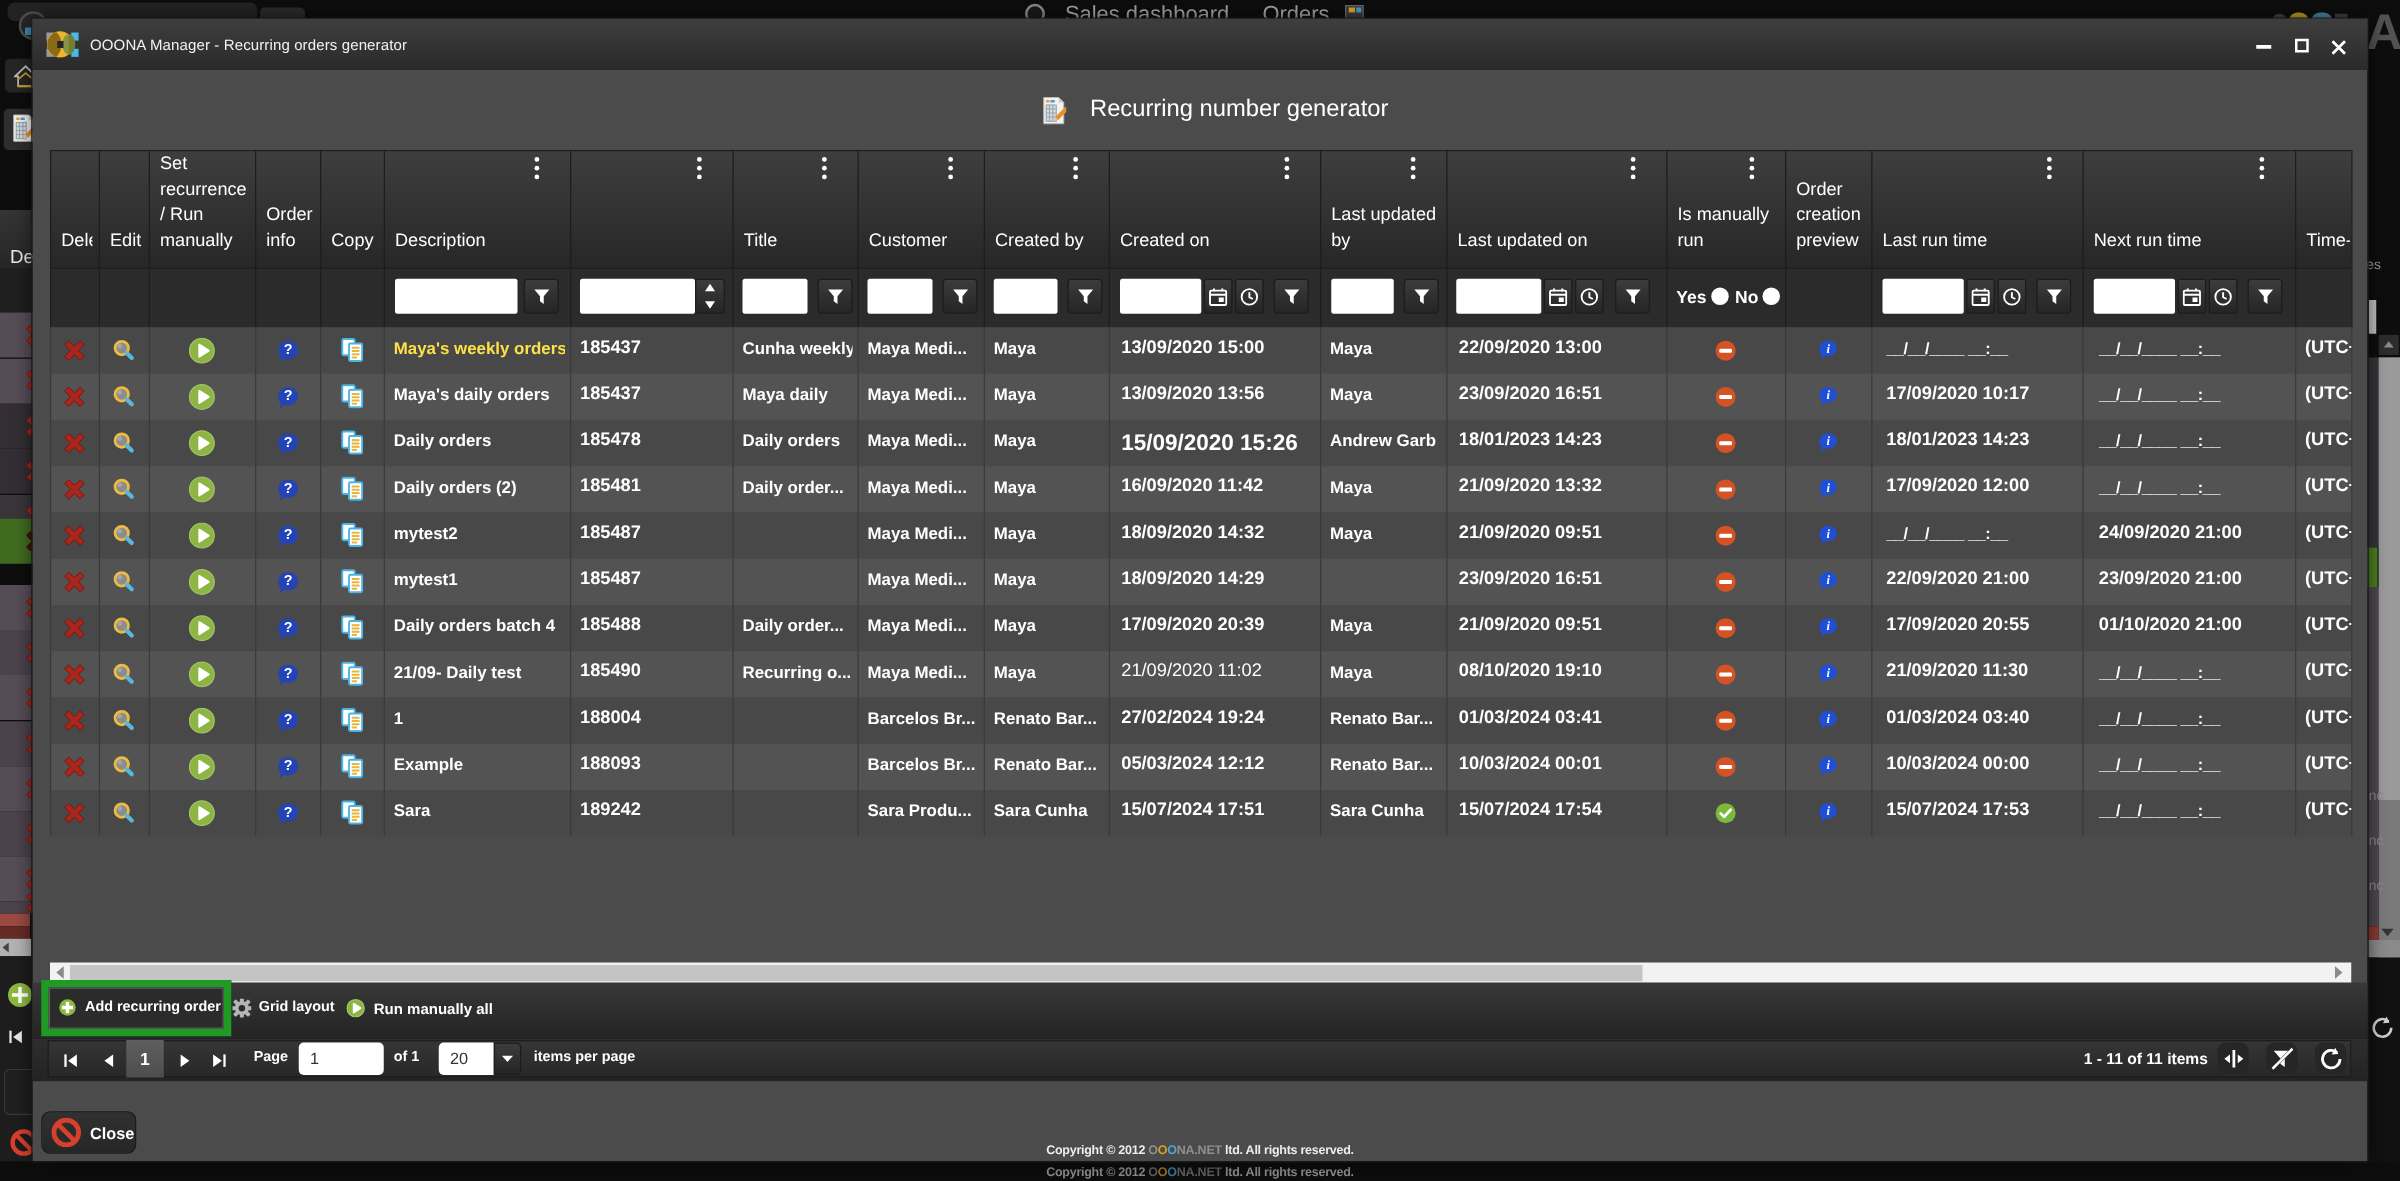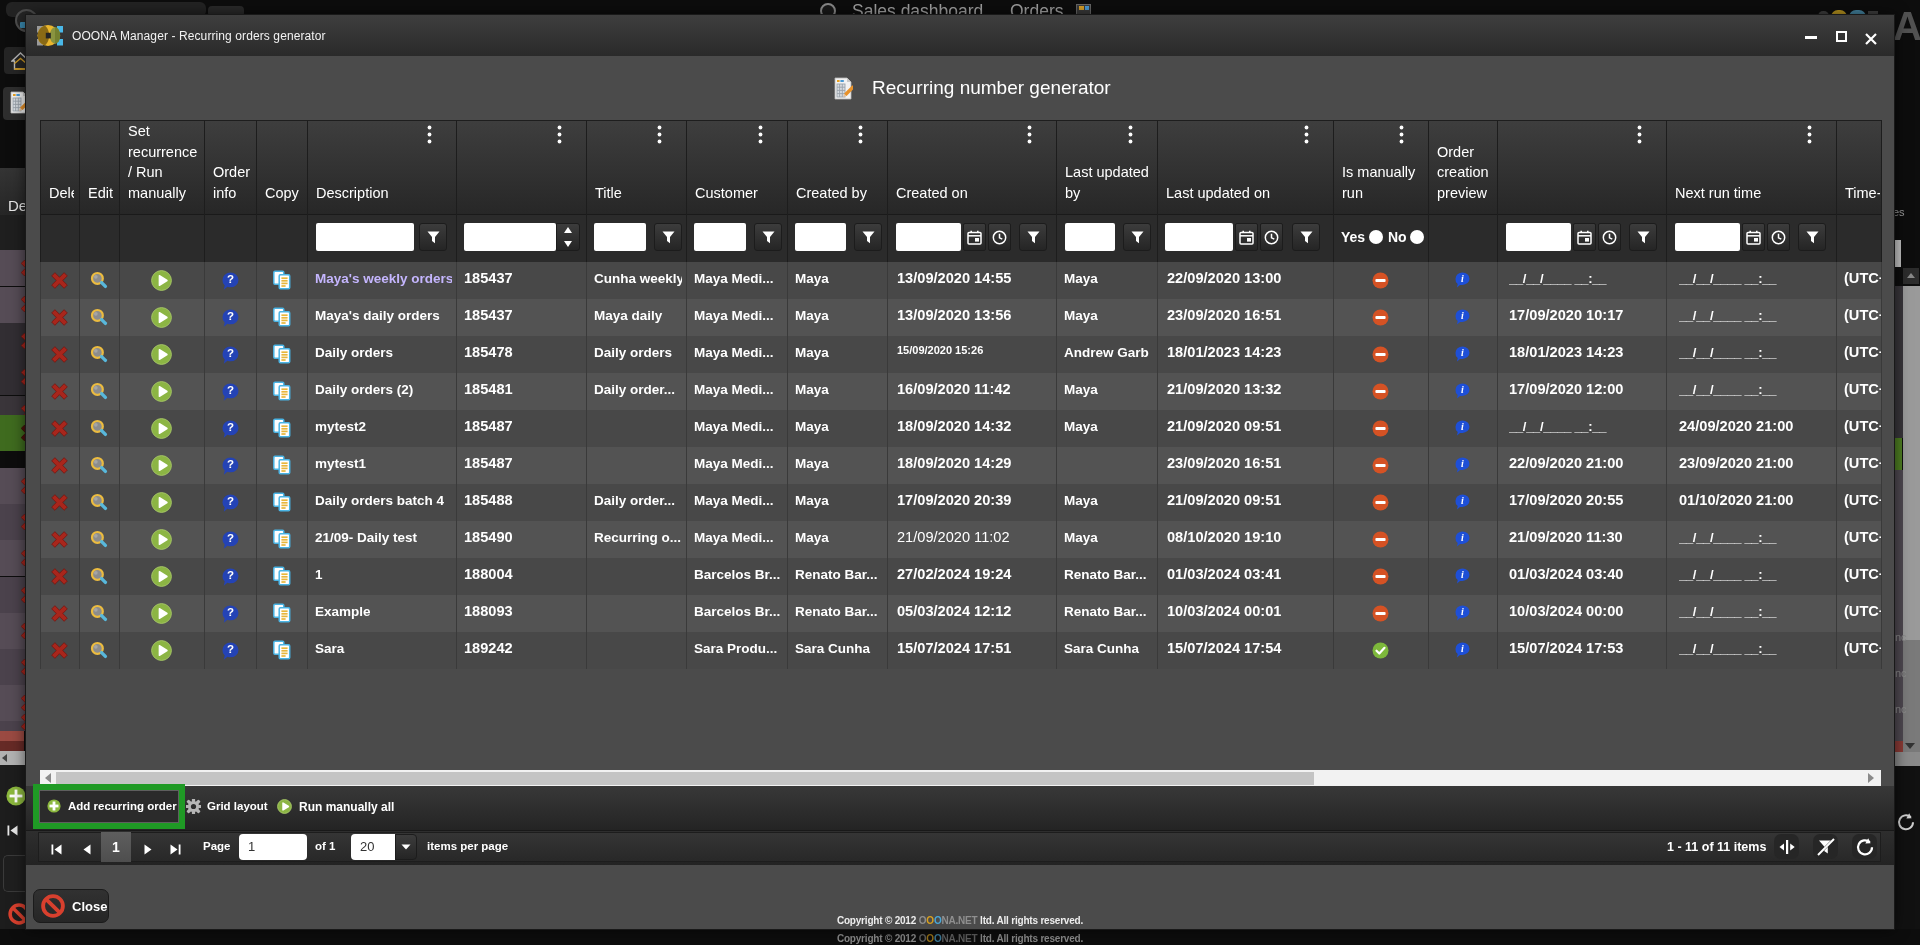--- a/index.html
+++ b/index.html
@@ -261,20 +261,23 @@
         <div style="">Last updated by</div>
       </div>
       <div class="a" style="left:1140px;top:105px;width:162px;height:83px;display:flex;align-items:flex-end;font-size:14.5px;color:#fff;line-height:20.5px;overflow:hidden;">
         <div style="">Last updated on</div>
       </div>
       <div class="a" style="left:1316px;top:105px;width:81px;height:83px;display:flex;align-items:flex-end;font-size:14.5px;color:#fff;line-height:20.5px;overflow:hidden;">
         <div style="">Is manually run</div>
       </div>
       <div class="a" style="left:1411px;top:105px;width:55px;height:83px;display:flex;align-items:flex-end;font-size:14.5px;color:#fff;line-height:20.5px;overflow:hidden;">
         <div style="">Order creation preview</div>
+      </div>
+      <div class="a" style="left:1480px;top:105px;width:155px;height:83px;display:flex;align-items:flex-end;font-size:14.5px;color:#fff;line-height:20.5px;overflow:hidden;">
+        <div style="">Last run time</div>
       </div>
       <div class="a" style="left:1649px;top:105px;width:156px;height:83px;display:flex;align-items:flex-end;font-size:14.5px;color:#fff;line-height:20.5px;overflow:hidden;">
         <div style="">Next run time</div>
       </div>
       <div class="a" style="left:1819px;top:105px;width:35px;height:83px;display:flex;align-items:flex-end;font-size:14.5px;color:#fff;line-height:20.5px;overflow:hidden;white-space:nowrap;">
         <div style="white-space:nowrap;">Time-zone</div>
       </div>
       <div class="a" style="left:401px;top:109.5px"><svg style="" width="5" height="19" viewBox="0 0 5 19">
           <circle cx="2.5" cy="2.5" r="1.9" fill="#fff"></circle>
           <circle cx="2.5" cy="9.5" r="1.9" fill="#fff"></circle>
@@ -504,26 +507,26 @@
           <text x="8.6" y="11.4" font-family="Liberation Sans" font-size="11.5" font-weight="bold" fill="#fff" text-anchor="middle">?</text>
         </svg></div>
       <div class="a" style="left:245.5px;top:255.0px"><svg style="" width="20" height="20" viewBox="0 0 20 20">
           <rect x="1.8" y="1.2" width="10" height="13" rx="1.2" fill="#fdfeff" stroke="#4ab4e4" stroke-width="1.5"></rect>
           <rect x="7.2" y="4.8" width="10.5" height="14" rx="1.2" fill="#fff" stroke="#4ab4e4" stroke-width="1.5"></rect>
           <line x1="9.4" y1="8.2" x2="15.6" y2="8.2" stroke="#e8b63c" stroke-width="1.7"></line>
           <line x1="9.4" y1="10.8" x2="15.6" y2="10.8" stroke="#e8b63c" stroke-width="1.7"></line>
           <line x1="9.4" y1="13.4" x2="15.6" y2="13.4" stroke="#e8b63c" stroke-width="1.7"></line>
           <line x1="9.4" y1="16" x2="13.6" y2="16" stroke="#e8b63c" stroke-width="1.7"></line>
         </svg></div>
-      <div class="a tx" style="left:289px;top:256px;width:137px;overflow:hidden;font-size:13.5px;font-weight:bold;color:#c4b5fd;">Maya's weekly orders</div>
+      <div class="a tx" style="left:289px;top:256px;width:137px;overflow:hidden;font-size:13.5px;font-weight:bold;color:#fde047;">Maya's weekly orders</div>
       <div class="a tx" style="left:438px;top:255px;width:118px;overflow:hidden;font-size:14.6px;font-weight:bold;color:#fff;">185437</div>
       <div class="a tx" style="left:568px;top:256px;width:88px;overflow:hidden;font-size:13.5px;font-weight:bold;color:#fff;">Cunha weekly</div>
       <div class="a tx" style="left:668px;top:256px;width:89px;overflow:hidden;font-size:13.5px;font-weight:bold;color:#fff;">Maya Medi...</div>
       <div class="a tx" style="left:769px;top:256px;width:88px;overflow:hidden;font-size:13.5px;font-weight:bold;color:#fff;">Maya</div>
-      <div class="a tx" style="left:871px;top:255px;width:155px;overflow:hidden;font-size:14.6px;font-weight:bold;color:#fff;">13/09/2020 14:55</div>
+      <div class="a tx" style="left:871px;top:255px;width:155px;overflow:hidden;font-size:14.6px;font-weight:bold;color:#fff;">13/09/2020 15:00</div>
       <div class="a tx" style="left:1038px;top:256px;width:89px;overflow:hidden;font-size:13.5px;font-weight:bold;color:#fff;">Maya</div>
       <div class="a tx" style="left:1141px;top:255px;width:162px;overflow:hidden;font-size:14.6px;font-weight:bold;color:#fff;">22/09/2020 13:00</div>
       <div class="a" style="left:1346.0px;top:256.5px"><svg style="" width="17" height="17" viewBox="0 0 17 17">
           <circle cx="8.5" cy="8.5" r="8.0" fill="#d55224"></circle>
           <rect x="3.4000000000000004" y="6.9" width="10.2" height="3.2" rx="1" fill="#fff"></rect>
         </svg></div>
       <div class="a" style="left:1429.0px;top:257.0px"><svg style="" width="15" height="16" viewBox="0 0 15 16">
           <path d="M7.5 0.5 a7 6.2 0 0 1 7 6.2 a7 6.2 0 0 1 -7 6.2 h-2.5 l-3 2.6 l0.7 -3.6 a7 6.2 0 0 1 -2.2 -5.2 a7 6.2 0 0 1 7 -6.2 Z" fill="#1e4fd6"></path>
           <text x="7.5" y="10.4" font-family="Liberation Serif" font-size="10" font-weight="bold" font-style="italic" fill="#fff" text-anchor="middle">i</text>
         </svg></div>
@@ -599,21 +602,21 @@
           <line x1="9.4" y1="8.2" x2="15.6" y2="8.2" stroke="#e8b63c" stroke-width="1.7"></line>
           <line x1="9.4" y1="10.8" x2="15.6" y2="10.8" stroke="#e8b63c" stroke-width="1.7"></line>
           <line x1="9.4" y1="13.4" x2="15.6" y2="13.4" stroke="#e8b63c" stroke-width="1.7"></line>
           <line x1="9.4" y1="16" x2="13.6" y2="16" stroke="#e8b63c" stroke-width="1.7"></line>
         </svg></div>
       <div class="a tx" style="left:289px;top:330px;width:137px;overflow:hidden;font-size:13.5px;font-weight:bold;color:#fff;">Daily orders</div>
       <div class="a tx" style="left:438px;top:329px;width:118px;overflow:hidden;font-size:14.6px;font-weight:bold;color:#fff;">185478</div>
       <div class="a tx" style="left:568px;top:330px;width:88px;overflow:hidden;font-size:13.5px;font-weight:bold;color:#fff;">Daily orders</div>
       <div class="a tx" style="left:668px;top:330px;width:89px;overflow:hidden;font-size:13.5px;font-weight:bold;color:#fff;">Maya Medi...</div>
       <div class="a tx" style="left:769px;top:330px;width:88px;overflow:hidden;font-size:13.5px;font-weight:bold;color:#fff;">Maya</div>
-      <div class="a tx" style="left:871px;top:329px;width:155px;overflow:hidden;font-size:11px;font-weight:bold;color:#fff;">15/09/2020 15:26</div>
+      <div class="a tx" style="left:871px;top:329px;width:155px;overflow:hidden;font-size:18px;font-weight:bold;color:#fff;">15/09/2020 15:26</div>
       <div class="a tx" style="left:1038px;top:330px;width:89px;overflow:hidden;font-size:13.5px;font-weight:bold;color:#fff;">Andrew Garb</div>
       <div class="a tx" style="left:1141px;top:329px;width:162px;overflow:hidden;font-size:14.6px;font-weight:bold;color:#fff;">18/01/2023 14:23</div>
       <div class="a" style="left:1346.0px;top:330.5px"><svg style="" width="17" height="17" viewBox="0 0 17 17">
           <circle cx="8.5" cy="8.5" r="8.0" fill="#d55224"></circle>
           <rect x="3.4000000000000004" y="6.9" width="10.2" height="3.2" rx="1" fill="#fff"></rect>
         </svg></div>
       <div class="a" style="left:1429.0px;top:331.0px"><svg style="" width="15" height="16" viewBox="0 0 15 16">
           <path d="M7.5 0.5 a7 6.2 0 0 1 7 6.2 a7 6.2 0 0 1 -7 6.2 h-2.5 l-3 2.6 l0.7 -3.6 a7 6.2 0 0 1 -2.2 -5.2 a7 6.2 0 0 1 7 -6.2 Z" fill="#1e4fd6"></path>
           <text x="7.5" y="10.4" font-family="Liberation Serif" font-size="10" font-weight="bold" font-style="italic" fill="#fff" text-anchor="middle">i</text>
         </svg></div>

